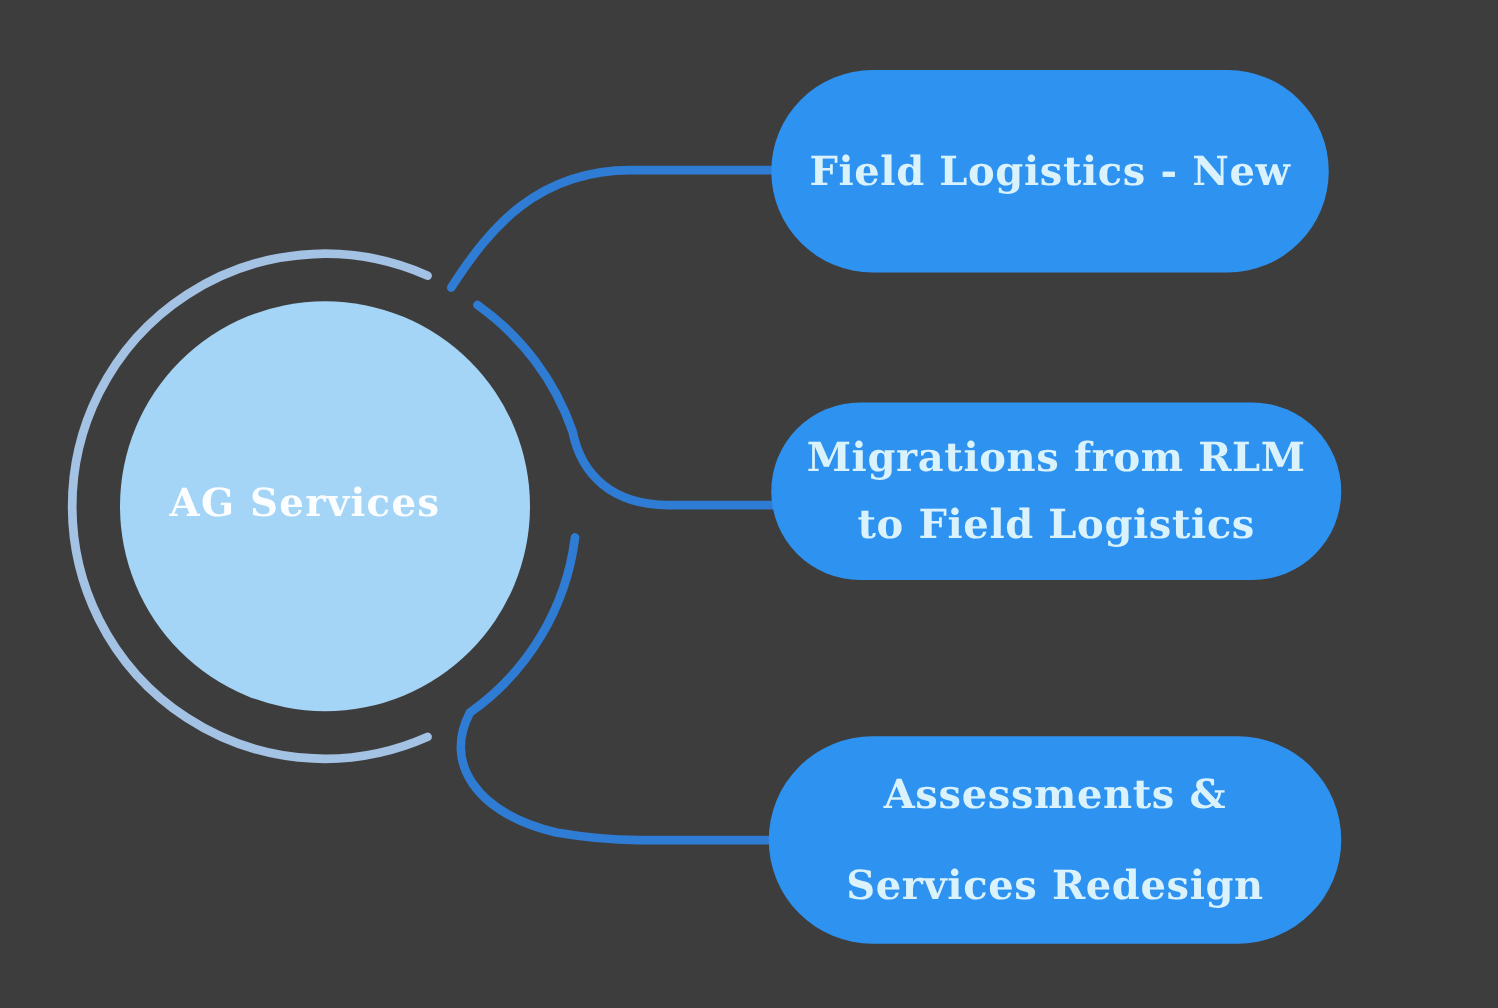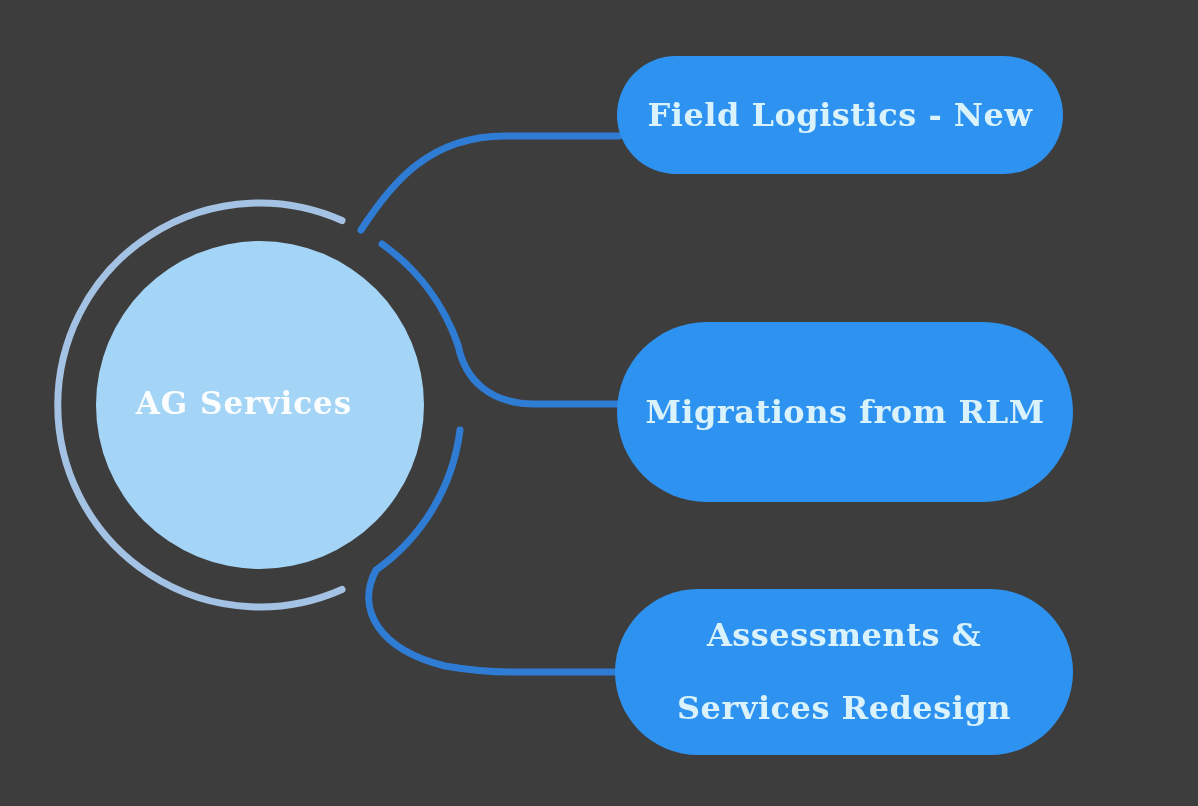--- a/index.html
+++ b/index.html
@@ -38,22 +38,22 @@
     background:var(--pill);
     color:var(--pill-text);
     display:flex;flex-direction:column;
     align-items:center;justify-content:center;
     font-size:32px;font-weight:700;
     line-height:53px;
     text-align:center;
     letter-spacing:.5px;
   }
   .pill .line{white-space:nowrap;}
-  .pill-1{left:617px;top:56px;width:446px;height:118px;}
-  .pill-2{left:617px;top:322px;width:456px;height:180px;}
+  .pill-1{left:617px;top:56px;width:446px;height:162px;}
+  .pill-2{left:617px;top:322px;width:456px;height:142px;}
   .pill-3{left:615px;top:589px;width:458px;height:166px;gap:20px;}
 </style>
 </head>
 <body>
 
 <div class="canvas">
 
   <svg class="links-layer" viewBox="0 0 1198 806">
 
     <path class="ring" d="M 342 220.5 A 202 202 0 1 0 342 589.5"></path>
@@ -68,20 +68,21 @@
   </svg>
 
   <div class="hub-label">AG Services</div>
 
   <div class="pill pill-1">
     <span class="line">Field Logistics - New</span>
   </div>
 
   <div class="pill pill-2">
     <span class="line">Migrations from RLM</span>
+    <span class="line">to Field Logistics</span>
   </div>
 
   <div class="pill pill-3">
     <span class="line">Assessments &amp;</span>
     <span class="line">Services Redesign</span>
   </div>
 
 </div>
 
 </body></html>

